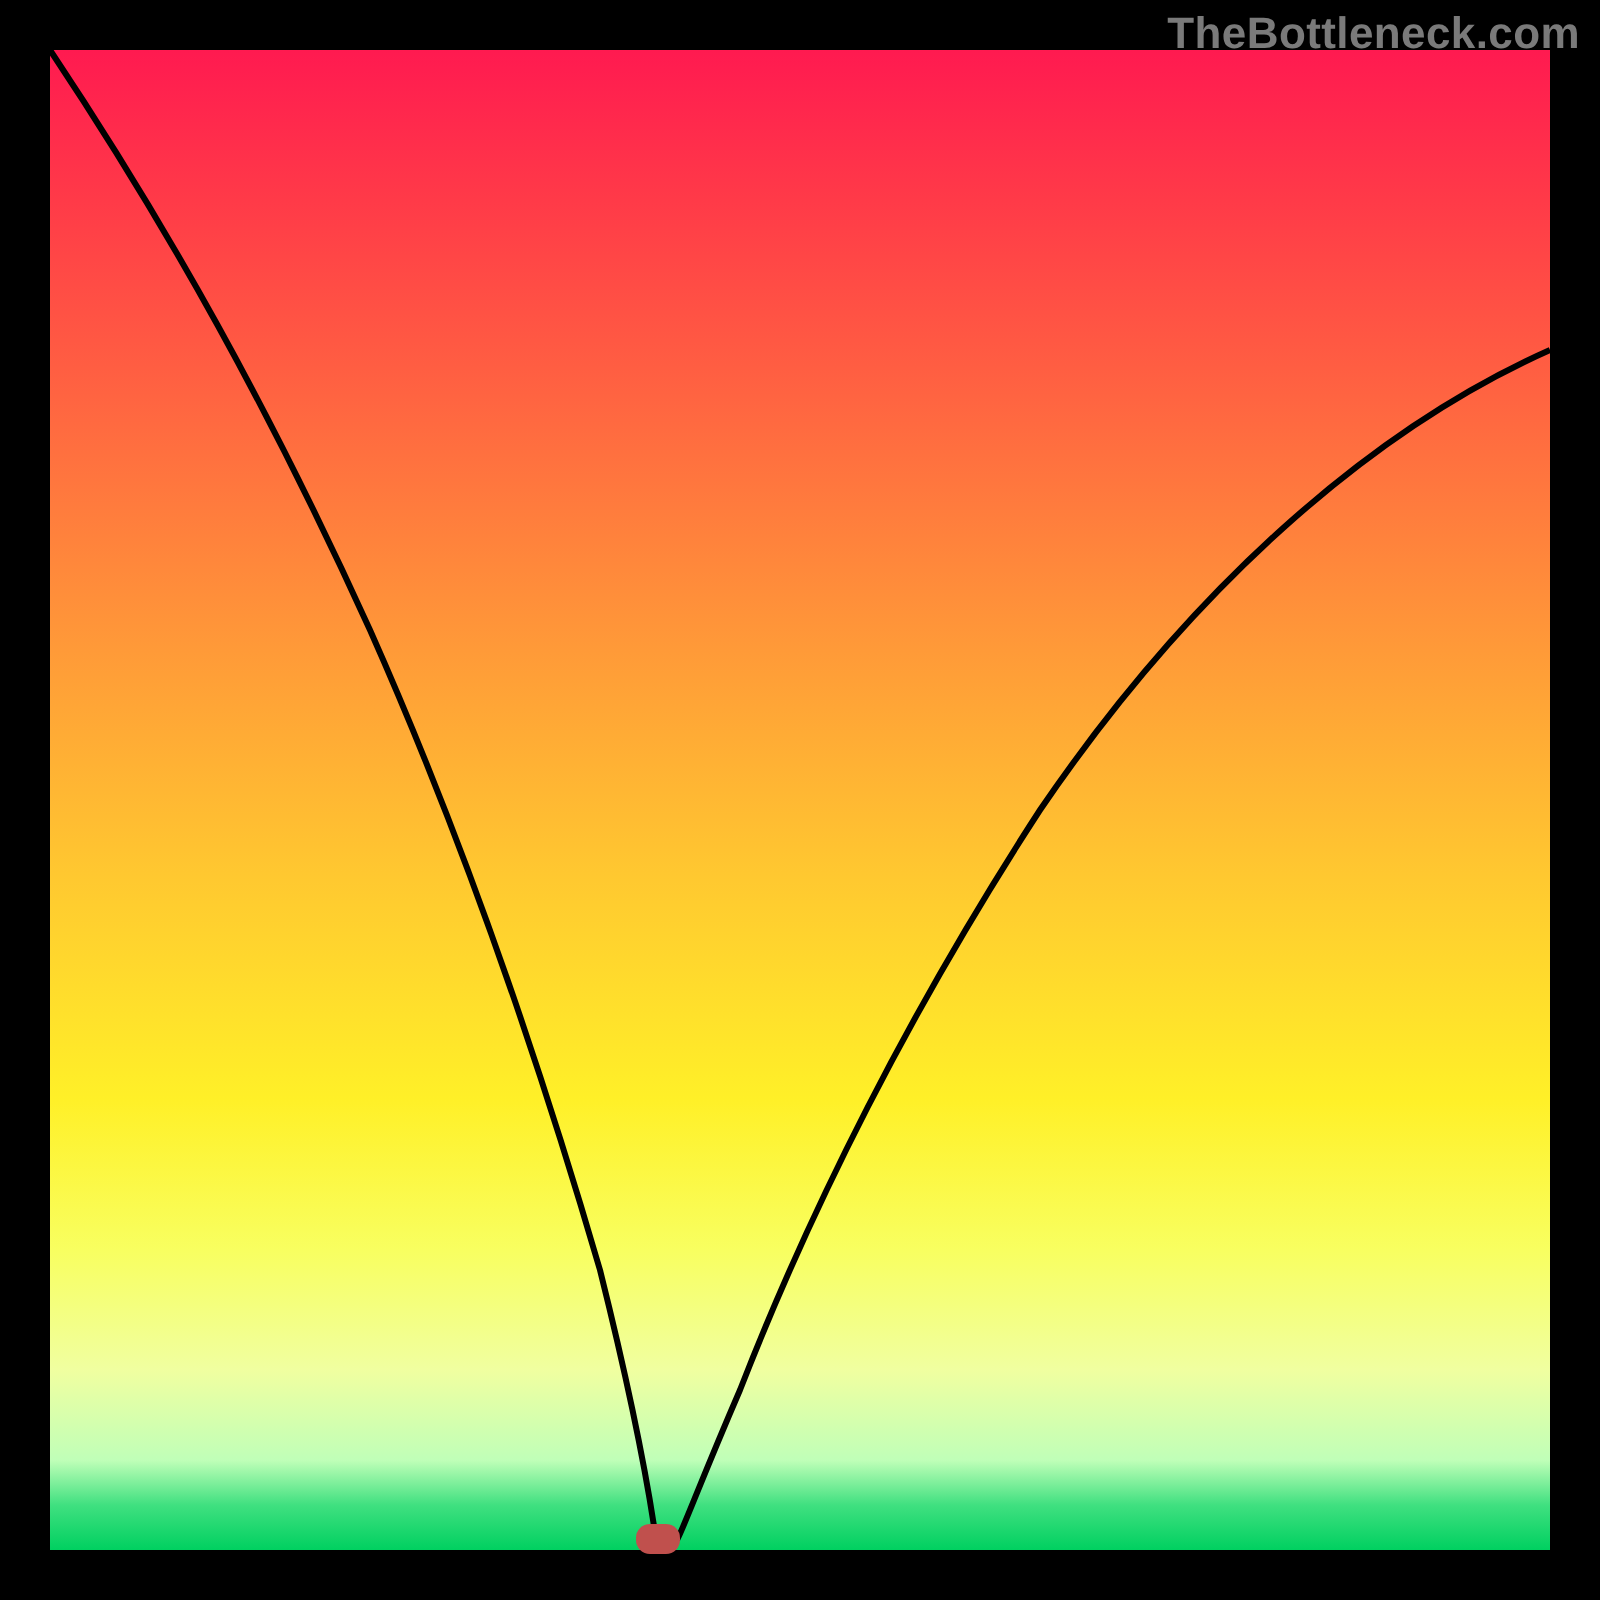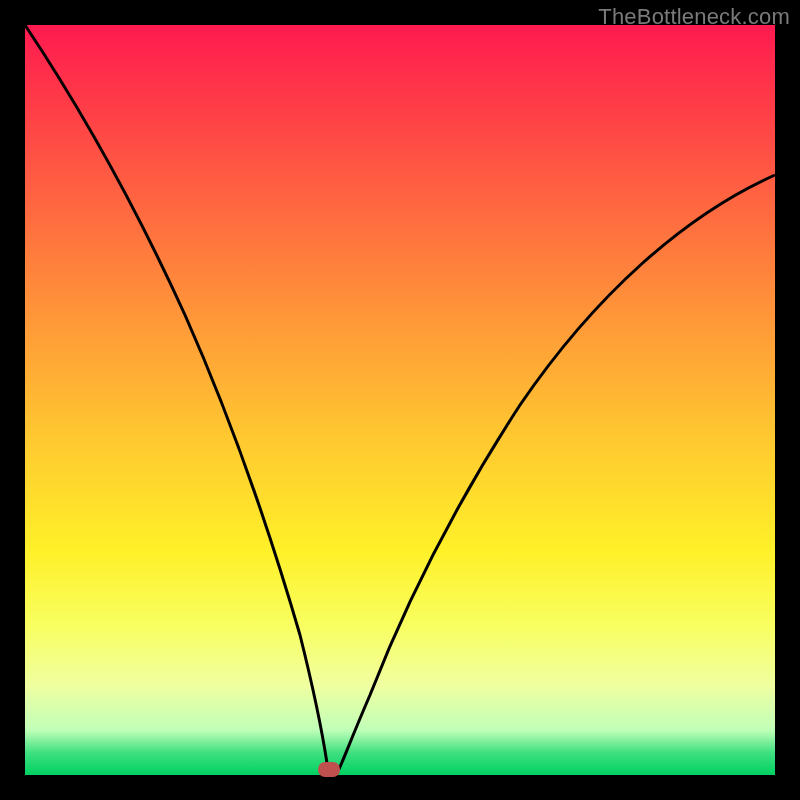--- a/index.html
+++ b/index.html
@@ -31,21 +31,21 @@
       #40e080 97%,
       #00d060 100%
     );
   }
   .watermark {
     position: absolute;
     top: 4px;
     right: 10px;
     color: #7a7a7a;
     font-size: 22px;
-    font-weight: 400;
+    font-weight: 700;
     letter-spacing: 0.2px;
   }
   svg.curve {
     position: absolute;
     left: 25px;
     top: 25px;
     width: 750px;
     height: 750px;
     overflow: visible;
   }

